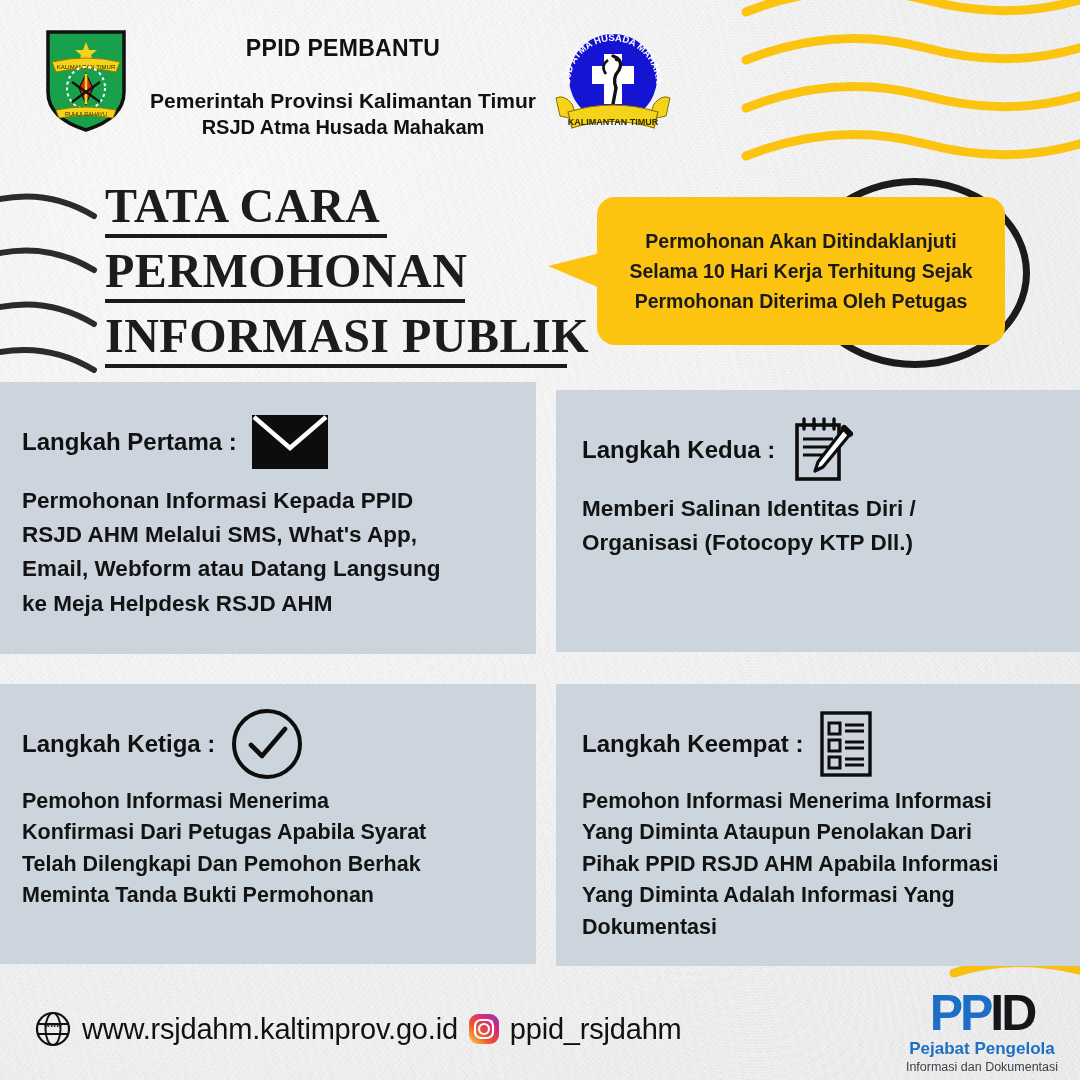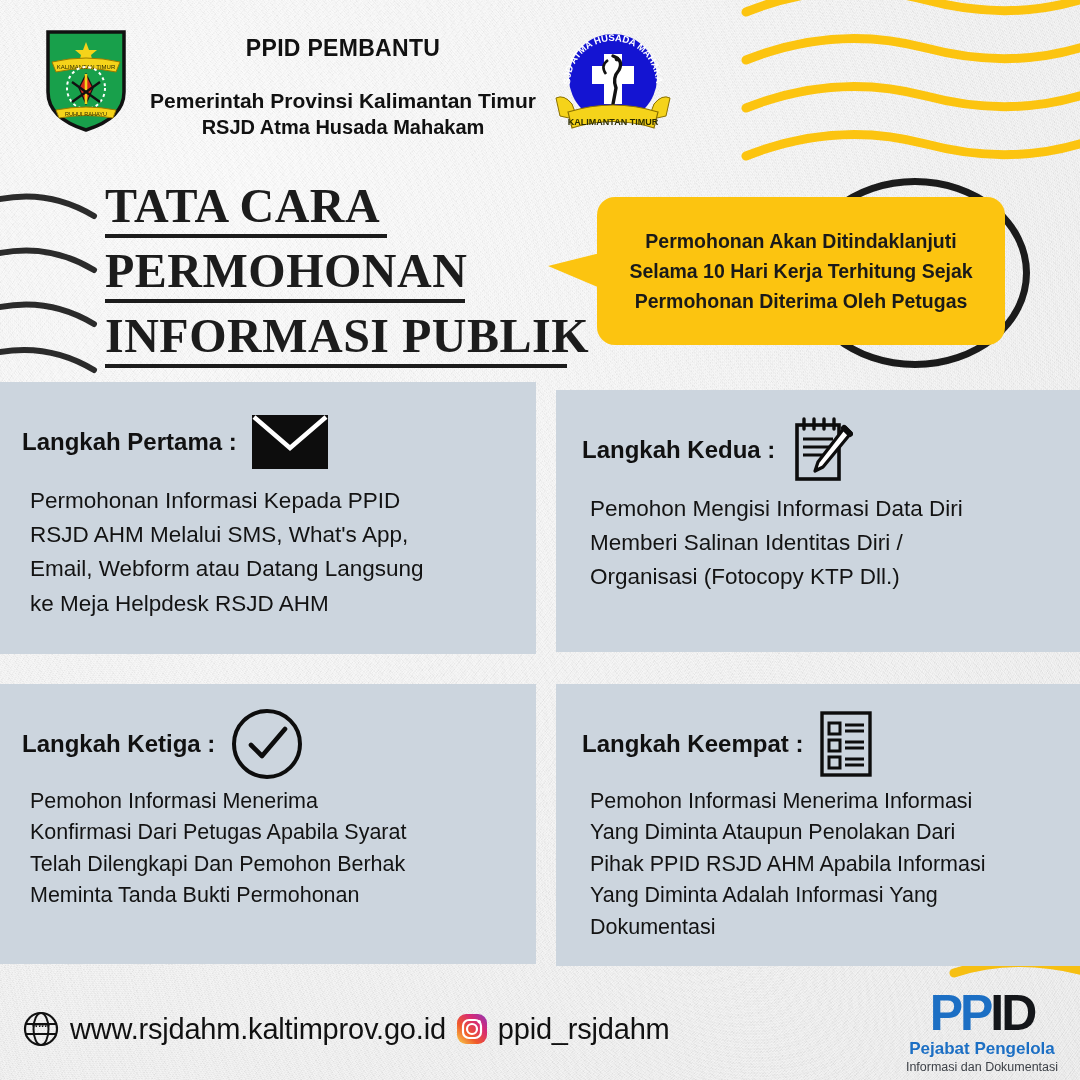--- a/index.html
+++ b/index.html
@@ -90,34 +90,34 @@
   #card-2 { left:556px;  top:390px; width:534px; height:262px; }
   #card-3 { left:-10px;  top:684px; width:546px; height:280px; }
   #card-4 { left:556px;  top:684px; width:534px; height:282px; }
 
   .card-head { display:flex; align-items:center; gap:14px; height:68px; }
   .card-head .step-label { font-size:24px; font-weight:bold; color:#111; white-space:nowrap; }
   .card-head .step-icon { display:flex; align-items:center; justify-content:center; }
 
   .card-body { margin-top:8px; }
   .card-body .bodyline {
-    font-size:22.5px; font-weight:normal; color:#131313;
-    line-height:1.52; white-space:nowrap;margin-left:8px;
+    font-size:22.5px; font-weight:bold; color:#131313;
+    line-height:1.52; white-space:nowrap;
   }
   #card-1 .card-head { padding-left:6px; }
   #card-1 .card-body { padding-left:6px; }
   #card-3 .card-head { padding-left:6px; }
   #card-3 .card-body { padding-left:6px; }
   #card-3 .card-body .bodyline { font-size:21.5px; line-height:1.46; }
   #card-4 .card-body .bodyline { font-size:21.5px; line-height:1.46; }
   #card-2 .card-body .bodyline { font-size:22.5px; line-height:1.5; }
 
   
   #footer { position:absolute; left:0; top:1004px; width:100%; height:68px; }
-  #footer-contacts { position:absolute; left:22px; top:6px; display:flex; align-items:center; gap:10px; }
+  #footer-contacts { position:absolute; left:34px; top:6px; display:flex; align-items:center; gap:10px; }
   #footer-contacts .url-text { font-size:29px; color:#111; letter-spacing:-.2px; }
   #footer-contacts .ig-text  { font-size:29px; color:#111; letter-spacing:-.2px; }
 
   #ppid-logo { position:absolute; right:14px; top:-16px; width:168px; text-align:center; }
   #ppid-logo .wordmark { font-size:50px; font-weight:bold; letter-spacing:-3px; line-height:1; }
   #ppid-logo .wordmark .pp { color:#1c6fc4; }
   #ppid-logo .wordmark .id { color:#14161a; }
   #ppid-logo .sub1 { font-size:17px; color:#1c6fc4; font-weight:600; line-height:1.22; margin-top:1px;text-align:center; }
   #ppid-logo .sub2 { font-size:12.5px; color:#3d4147; line-height:1.2; }
 </style>
@@ -228,21 +228,20 @@
         <svg width="64" height="70" viewBox="0 0 64 70">
           <rect x="8" y="10" width="42" height="54" fill="none" stroke="#0d0d0d" stroke-width="3.6"></rect>
           <path d="M15 4 v10 M25 4 v10 M35 4 v10 M45 4 v10" stroke="#0d0d0d" stroke-width="3.4" stroke-linecap="round"></path>
           <path d="M14 24 H44 M14 32 H44 M14 40 H36" stroke="#0d0d0d" stroke-width="2.8"></path>
           <path d="M56 12 L62 18 L34 52 L26 56 L29 47 Z" fill="#fff" stroke="#0d0d0d" stroke-width="3.2" stroke-linejoin="round"></path>
           <path d="M55 13 L61 19" stroke="#0d0d0d" stroke-width="6" stroke-linecap="round"></path>
         </svg>
       </span>
     </div>
     <div class="card-body">
-      <div class="bodyline">Pemohon Mengisi Informasi Data Diri</div>
       <div class="bodyline">Memberi Salinan Identitas Diri /</div>
       <div class="bodyline">Organisasi (Fotocopy KTP Dll.)</div>
     </div>
   </div>
 
   <div class="card" id="card-3">
     <div class="card-head">
       <span class="step-label">Langkah Ketiga :</span>
       <span class="step-icon">
         <svg width="76" height="76" viewBox="0 0 76 76">

